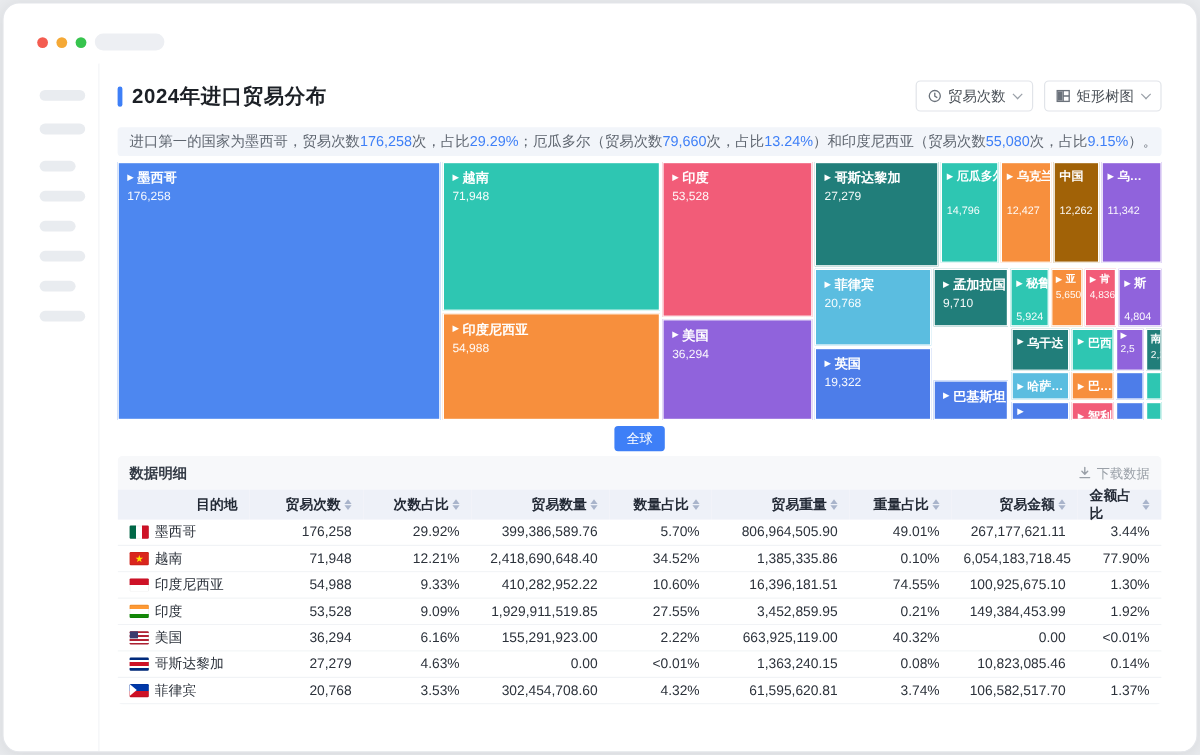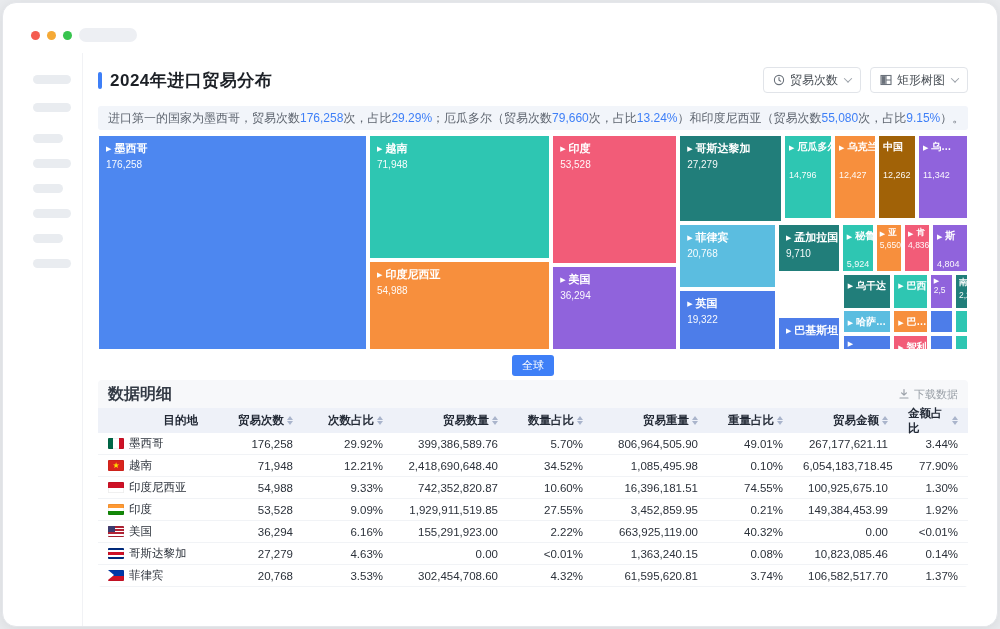--- a/index.html
+++ b/index.html
@@ -44,21 +44,21 @@
   .tm-cell.xs { padding:2px 3px; }
   .tm-cell.xs .tm-name { font-size:8.5px; }
   .tm-cell.xs .tm-val { font-size:8.5px; margin-top:1px; }
 
   .globe-row { position:absolute; left:15px; width:870px; top:302px; text-align:center; }
   .globe-btn { display:inline-block; background:#3e7ff7; color:#fff; font-size:11px; padding:3px 10px; border-radius:3px; cursor:pointer; }
 
   
   .table-card { position:absolute; left:15px; width:870px; top:327px; border-radius:4px; overflow:hidden; background:#fff; }
   .table-head { height:28px; background:#f7f8fa; display:flex; align-items:center; justify-content:space-between; padding:0 10px; }
-  .section-title { font-size:16px; font-weight:bold; color:#333a45; }
+  .section-title { font-size:12px; font-weight:bold; color:#333a45; }
   .download { display:flex; align-items:center; gap:4px; font-size:11px; color:#9aa0a8; cursor:pointer; }
   .grid { display:grid; grid-template-columns:110px 95px 90px 115px 85px 115px 85px 105px 70px; }
   .col-h { height:25px; background:#eef1f8; display:flex; align-items:center; justify-content:flex-end;
            padding:0 10px; font-size:11.5px; font-weight:bold; color:#232a36; cursor:pointer; gap:3px; }
   .col-h.first { justify-content:flex-end; cursor:default; }
   .carets { display:flex; flex-direction:column; gap:1px; }
   .carets i { display:block; width:0; height:0; border-left:3.5px solid transparent; border-right:3.5px solid transparent; }
   .carets .up { border-bottom:4px solid #a9b4cb; }
   .carets .dn { border-top:4px solid #a9b4cb; }
   .t-row { height:22px; border-bottom:1px solid #f1f3f6; align-items:center; background:#fff; }
@@ -354,33 +354,33 @@
           </div>
           <div class="grid t-row">
             <div class="t-cell first">
               <span class="flag fl-vn"></span>
               <span>越南</span>
             </div>
             <div class="t-cell">71,948</div>
             <div class="t-cell">12.21%</div>
             <div class="t-cell">2,418,690,648.40</div>
             <div class="t-cell">34.52%</div>
-            <div class="t-cell">1,085,495.98</div>
+            <div class="t-cell">1,385,335.86</div>
             <div class="t-cell">0.10%</div>
             <div class="t-cell">6,054,183,718.45</div>
             <div class="t-cell">77.90%</div>
           </div>
           <div class="grid t-row">
             <div class="t-cell first">
               <span class="flag fl-id"></span>
               <span>印度尼西亚</span>
             </div>
             <div class="t-cell">54,988</div>
             <div class="t-cell">9.33%</div>
-            <div class="t-cell">742,352,820.87</div>
+            <div class="t-cell">410,282,952.22</div>
             <div class="t-cell">10.60%</div>
             <div class="t-cell">16,396,181.51</div>
             <div class="t-cell">74.55%</div>
             <div class="t-cell">100,925,675.10</div>
             <div class="t-cell">1.30%</div>
           </div>
           <div class="grid t-row">
             <div class="t-cell first">
               <span class="flag fl-in"></span>
               <span>印度</span>

